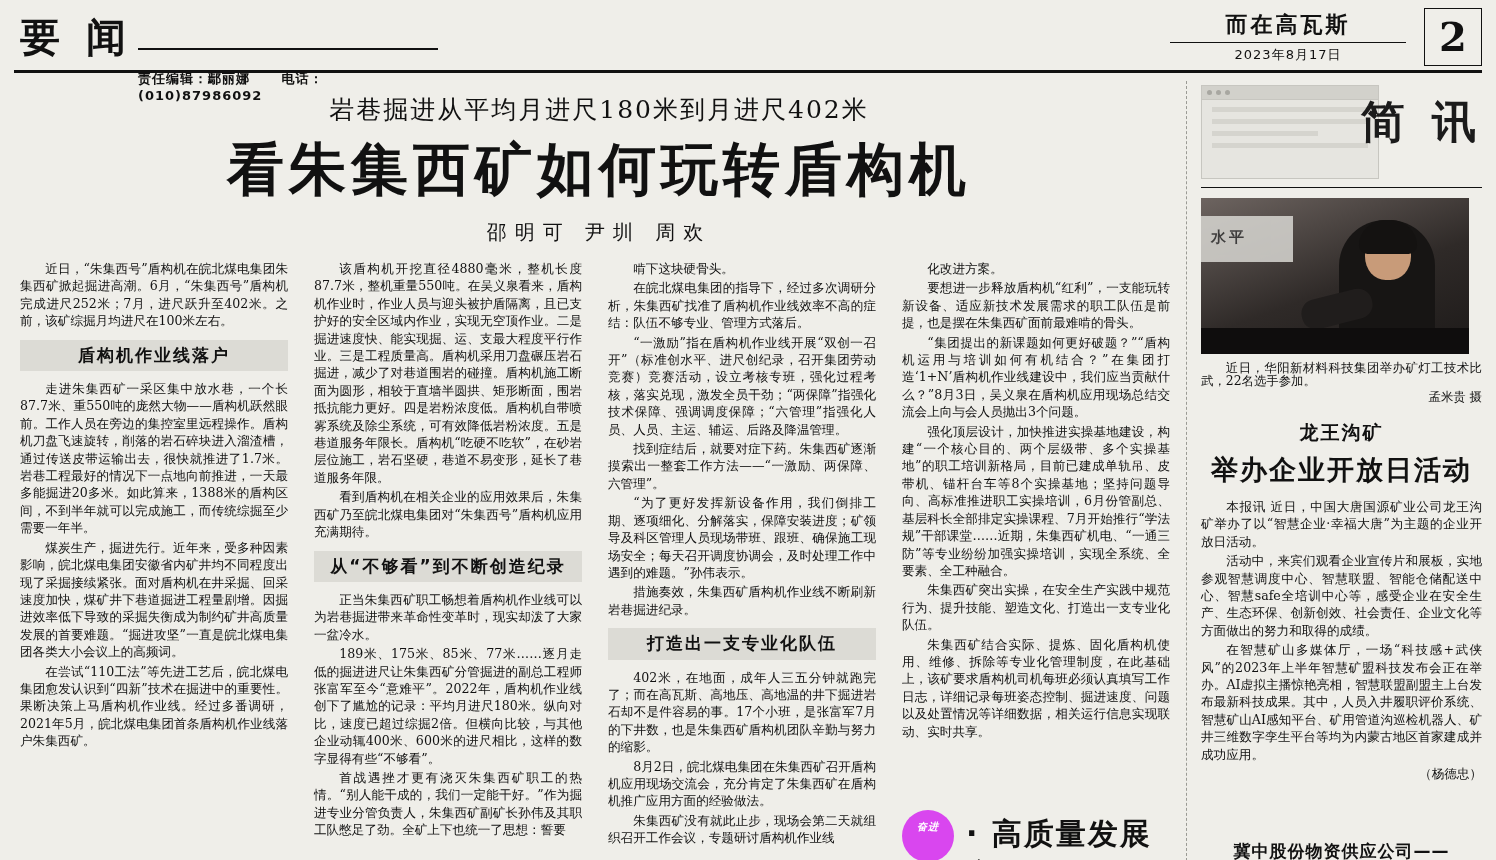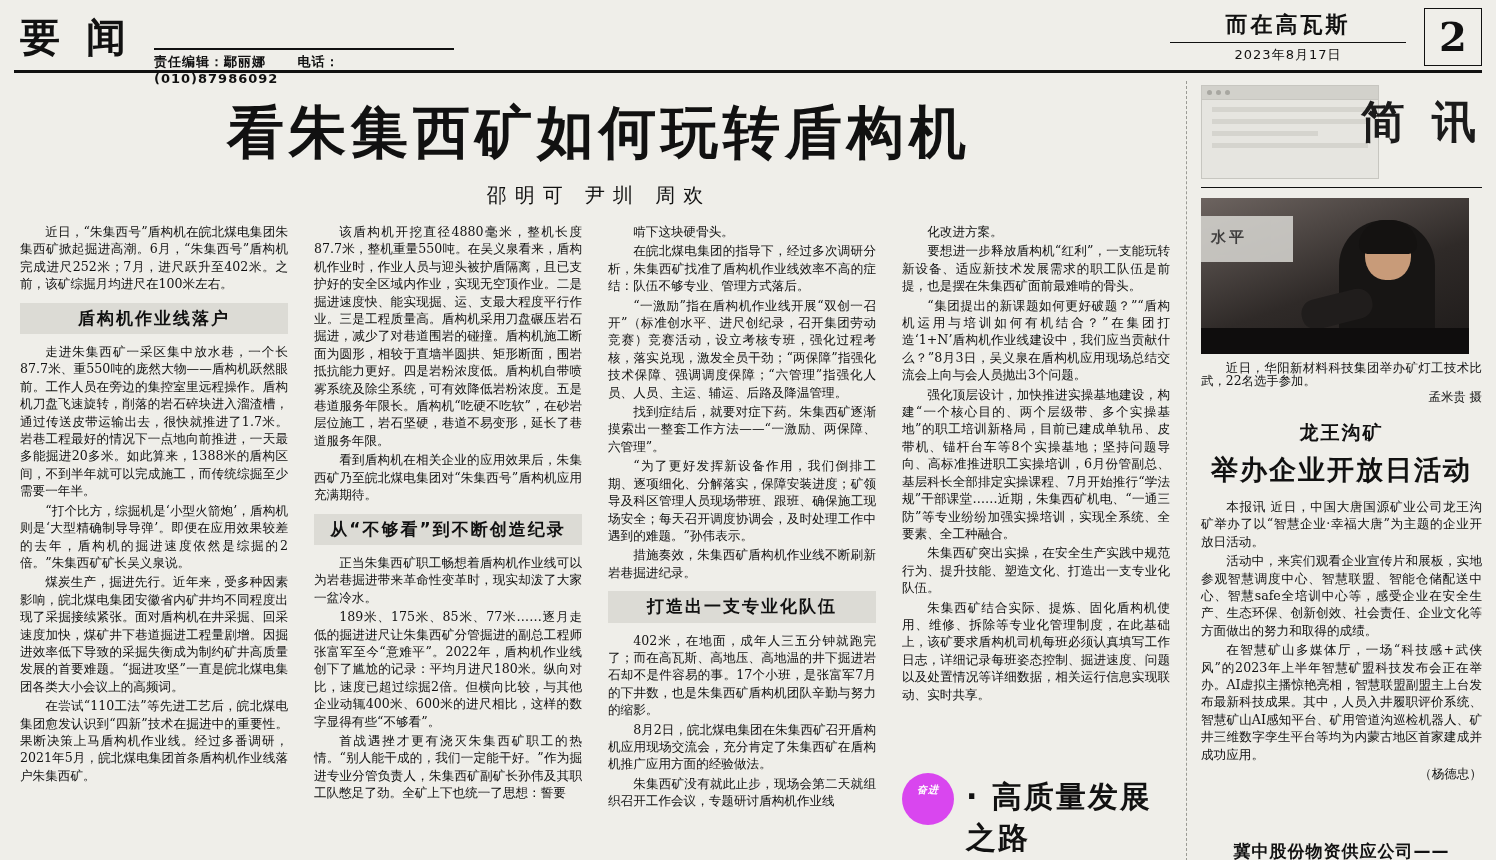--- a/index.html
+++ b/index.html
@@ -13,23 +13,23 @@
   .page{position:relative;width:1496px;height:696px;box-sizing:border-box;padding:8px 14px 6px 14px;}
 
   
   .masthead{position:relative;height:62px;border-bottom:3px solid #111;}
   .section-title{
     position:absolute;left:6px;top:2px;
     font-family:"DejaVu Serif","Liberation Serif",serif;
     font-weight:bold;font-size:40px;letter-spacing:6px;
   }
   .editor-line{
-    position:absolute;left:140px;top:40px;
+    position:absolute;left:124px;top:40px;
     font-size:13px;font-weight:bold;letter-spacing:1px;
-    border-top:2px solid #111;padding-top:3px;width:300px;
+    border-top:2px solid #111;padding-top:20px;width:300px;
   }
   .editor-line .phone{margin-left:26px;font-weight:bold;}
   .paper-block{
     position:absolute;right:0;top:0;width:312px;height:58px;
   }
   .paper-name{
     position:absolute;left:0;top:2px;width:236px;text-align:center;
     font-family:"DejaVu Serif","Liberation Serif",serif;
     font-size:22px;font-weight:bold;letter-spacing:3px;
   }
@@ -166,31 +166,31 @@
       <div class="paper-name">而在高瓦斯</div>
       <div class="paper-date">2023年8月17日</div>
       <div class="page-num">2</div>
     </div>
   </div>
 
   <div class="body-wrap">
 
     <div class="left-zone">
       <div class="headline-area">
+        <div class="kicker">岩巷掘进从平均月进尺180米到月进尺402米</div>
         <div class="headline">看朱集西矿如何玩转盾构机</div>
         <div class="byline">邵明可  尹圳  周欢</div>
       </div>
 
       <div class="cols">
 
         <div class="col col1">
           <p>近日，“朱集西号”盾构机在皖北煤电集团朱集西矿掀起掘进高潮。6月，“朱集西号”盾构机完成进尺252米；7月，进尺跃升至402米。之前，该矿综掘月均进尺在100米左右。</p>
           <div class="subhead">盾构机作业线落户</div>
           <p>走进朱集西矿一采区集中放水巷，一个长87.7米、重550吨的庞然大物——盾构机跃然眼前。工作人员在旁边的集控室里远程操作。盾构机刀盘飞速旋转，削落的岩石碎块进入溜渣槽，通过传送皮带运输出去，很快就推进了1.7米。岩巷工程最好的情况下一点地向前推进，一天最多能掘进20多米。如此算来，1388米的盾构区间，不到半年就可以完成施工，而传统综掘至少需要一年半。</p>
-          <p>“打个比方，综掘机是‘小型火箭炮’，盾构机则是‘大型精确制导导弹’。即便在应用效果较差的去年，盾构机的掘进速度依然是综掘的2倍。”朱集西矿矿长吴义泉说。</p>
           <p>煤炭生产，掘进先行。近年来，受多种因素影响，皖北煤电集团安徽省内矿井均不同程度出现了采掘接续紧张。面对盾构机在井采掘、回采速度加快，煤矿井下巷道掘进工程量剧增。因掘进效率低下导致的采掘失衡成为制约矿井高质量发展的首要难题。“掘进攻坚”一直是皖北煤电集团各类大小会议上的高频词。</p>
           <p>在尝试“110工法”等先进工艺后，皖北煤电集团愈发认识到“四新”技术在掘进中的重要性。果断决策上马盾构机作业线。经过多番调研，2021年5月，皖北煤电集团首条盾构机作业线落户朱集西矿。</p>
         </div>
 
         <div class="col col2">
           <p>该盾构机开挖直径4880毫米，整机长度87.7米，整机重量550吨。在吴义泉看来，盾构机作业时，作业人员与迎头被护盾隔离，且已支护好的安全区域内作业，实现无空顶作业。二是掘进速度快、能实现掘、运、支最大程度平行作业。三是工程质量高。盾构机采用刀盘碾压岩石掘进，减少了对巷道围岩的碰撞。盾构机施工断面为圆形，相较于直墙半圆拱、矩形断面，围岩抵抗能力更好。四是岩粉浓度低。盾构机自带喷雾系统及除尘系统，可有效降低岩粉浓度。五是巷道服务年限长。盾构机“吃硬不吃软”，在砂岩层位施工，岩石坚硬，巷道不易变形，延长了巷道服务年限。</p>
           <p>看到盾构机在相关企业的应用效果后，朱集西矿乃至皖北煤电集团对“朱集西号”盾构机应用充满期待。</p>
           <div class="subhead">从“不够看”到不断创造纪录</div>
           <p>正当朱集西矿职工畅想着盾构机作业线可以为岩巷掘进带来革命性变革时，现实却泼了大家一盆冷水。</p>
           <p>189米、175米、85米、77米……逐月走低的掘进进尺让朱集西矿分管掘进的副总工程师张富军至今“意难平”。2022年，盾构机作业线创下了尴尬的记录：平均月进尺180米。纵向对比，速度已超过综掘2倍。但横向比较，与其他企业动辄400米、600米的进尺相比，这样的数字显得有些“不够看”。</p>

